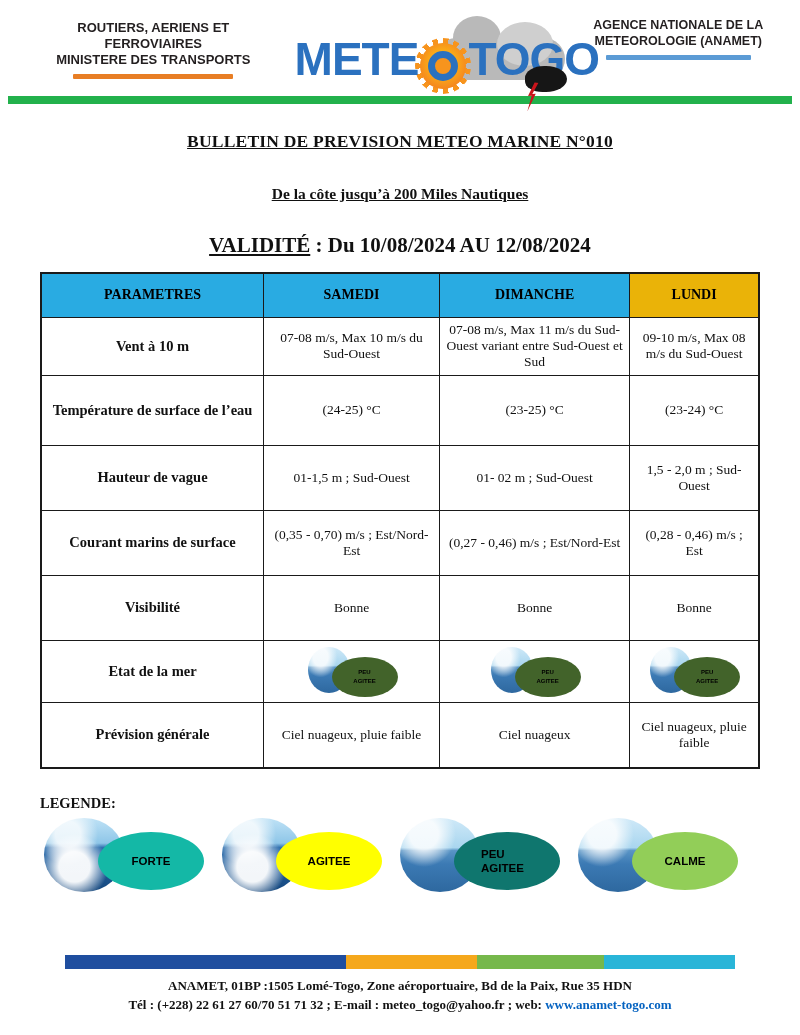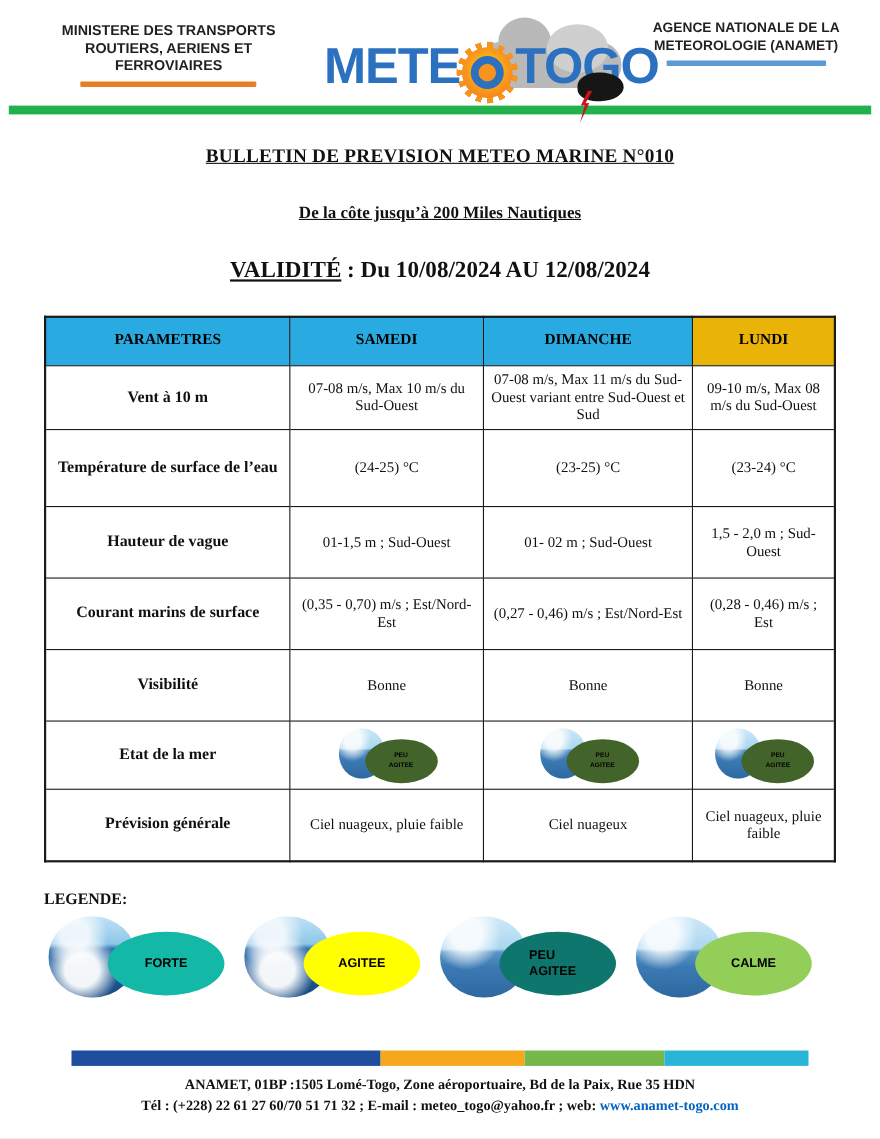--- a/index.html
+++ b/index.html
@@ -50,21 +50,21 @@
 
   .green-bar { height: 8px; margin: 0 8px; }
 
   
   .title { text-align: center; margin-top: 27px; font-size: 17.5px; font-weight: 700; text-decoration: underline; letter-spacing: .2px; }
   .subtitle { text-align: center; margin-top: 33px; font-size: 15.5px; font-weight: 700; text-decoration: underline; }
   .validity { text-align: center; margin-top: 30px; font-size: 21px; font-weight: 700; }
   .validity-label { text-decoration: underline; }
 
   
-  table.forecast { width: 720px; margin: 29px auto 0 40px; border-collapse: collapse; table-layout: fixed; }
+  table.forecast { width: 720px; margin: 14px auto 0 40px; border-collapse: collapse; table-layout: fixed; }
   table.forecast th, table.forecast td { border: 1.6px solid #1a1a1a; text-align: center; vertical-align: middle; padding: 3px 6px; }
   table.forecast { border: 2px solid #1a1a1a; }
   th.day { font-size: 14px; font-weight: 700; color: #000; height: 44px; }
   td.param { font-size: 14.5px; font-weight: 700; }
   td.val { font-size: 13.5px; font-weight: 400; }
   tr.r0 { height: 58px; } tr.r1 { height: 70px; } tr.r2 { height: 65px; }
   tr.r3 { height: 65px; } tr.r4 { height: 65px; } tr.r5 { height: 62px; } tr.r6 { height: 66px; }
 
   
   .sea-mini { position: relative; width: 104px; height: 52px; margin: 0 auto; }
@@ -103,22 +103,22 @@
   .footer-line { text-align: center; font-size: 13px; font-weight: 700; line-height: 1.45; color: #111; }
   .footer-url { text-decoration: none; cursor: pointer; }
 </style>
 </head>
 <body>
 
 <div class="page">
 
   <header class="masthead">
     <div class="org org-left">
+      <div>ROUTIERS, AERIENS ET FERROVIAIRES</div>
       <div>MINISTERE DES TRANSPORTS</div>
-      <div>ROUTIERS, AERIENS ET FERROVIAIRES</div>
       <div class="rule rule-orange" style="background-color: rgb(232, 126, 36);"></div>
     </div>
 
     <div class="logo">
       <div class="cloud"></div>
       <div class="logo-row">
         <span class="logo-text" style="color: rgb(43, 113, 191);">METE</span><span class="sun"><span class="sun-rays"></span><span class="sun-core"></span><span class="sun-o"></span></span><span class="logo-text" style="color: rgb(43, 113, 191);">TOGO</span>
       </div>
       <div class="storm-blob"></div>
       <div class="storm-bolt"></div>

